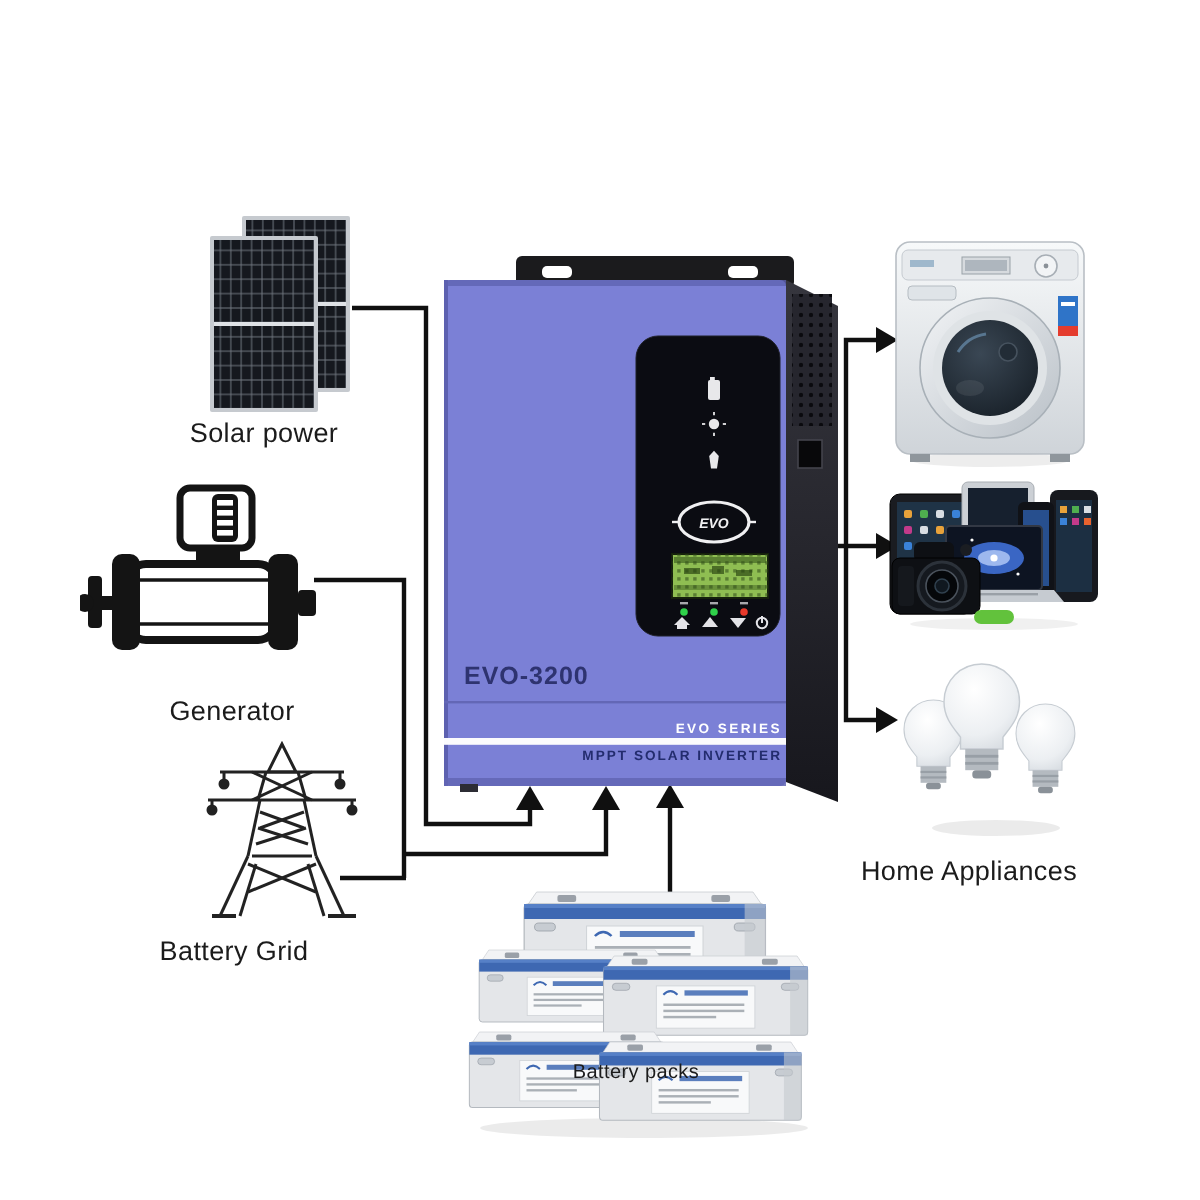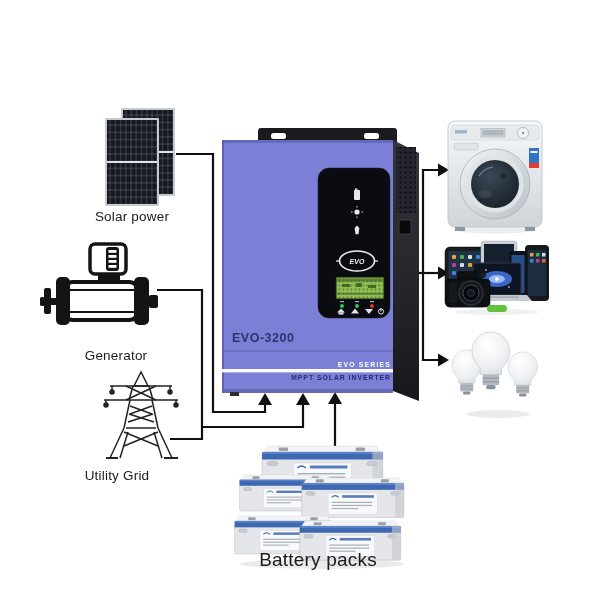--- a/index.html
+++ b/index.html
@@ -105,21 +105,21 @@
       <line x1="38" y1="58" x2="24" y2="88"></line>
         <line x1="72" y1="58" x2="86" y2="88"></line>
       <line x1="42" y1="62" x2="34" y2="88"></line>
         <line x1="68" y1="62" x2="76" y2="88"></line>
       <line x1="38" y1="62" x2="72" y2="76"></line>
         <line x1="72" y1="62" x2="38" y2="76"></line>
       <line x1="20" y1="88" x2="32" y2="88" stroke-width="2"></line>
       <line x1="78" y1="88" x2="92" y2="88" stroke-width="2"></line>
     </g>
   </svg>
-  <div class="node-label" style="left:62px;top:468px;width:110px">Utility Grid</div>
+  <div class="node-label" style="left:62px;top:468px;width:110px">Battery Grid</div>
 
   <svg class="abs" style="left:218px;top:120px" width="210" height="292" viewBox="0 0 210 292">
     <defs>
       <linearGradient id="sideGrad" x1="0" y1="0" x2="0" y2="1">
         <stop offset="0" stop-color="#36363e"></stop>
           <stop offset="1" stop-color="#17171d"></stop>
       </linearGradient>
       <pattern id="ventPat" width="5" height="5" patternUnits="userSpaceOnUse">
         <rect width="5" height="5" fill="#26262e"></rect>
         <circle cx="2.5" cy="2.5" r="1.1" fill="#0a0a0e"></circle>
@@ -314,20 +314,21 @@
         <rect x="9" y="38.5" width="14" height="1.2" fill="#989fa6"></rect>
         <rect x="9" y="41.5" width="14" height="1.2" fill="#989fa6"></rect>
         <rect x="12" y="45" width="8" height="3.5" rx="1.5" fill="#8a9198"></rect>
       </g>
     </defs>
     <ellipse cx="52" cy="90" rx="32" ry="4" fill="#000000" opacity="0.08"></ellipse>
     <use href="#bulbShape" transform="translate(6,26) scale(0.92)"></use>
     <use href="#bulbShape" transform="translate(62,28) scale(0.92)"></use>
     <use href="#bulbShape" transform="translate(26,8) scale(1.18)"></use>
   </svg>
+  <div class="node-label" style="left:412px;top:428px;width:145px">Home Appliances</div>
 
   <svg class="abs" style="left:230px;top:442px" width="184" height="128" viewBox="0 0 184 128">
     <defs>
       <g id="batUnit">
         <polygon points="8,0 112,0 116,6 4,6" fill="#f2f3f5" stroke="#c9cdd2" stroke-width="0.4"></polygon>
         <rect x="18" y="1.5" width="9" height="3.5" rx="1" fill="#9aa0a8"></rect>
         <rect x="92" y="1.5" width="9" height="3.5" rx="1" fill="#9aa0a8"></rect>
         <rect x="2" y="6" width="116" height="39" rx="2" fill="#e4e6e9" stroke="#b4b9bf" stroke-width="0.6"></rect>
         <rect x="2" y="6" width="116" height="7.5" fill="#3e68b2"></rect>
         <rect x="2" y="6" width="116" height="2" fill="#5d86cc" opacity="0.8"></rect>
@@ -342,15 +343,15 @@
         <rect x="108" y="6" width="10" height="39" fill="#c4c9cf" opacity="0.6"></rect>
       </g>
     </defs>
     <ellipse cx="92" cy="122" rx="82" ry="5" fill="#000000" opacity="0.08"></ellipse>
     <use href="#batUnit" transform="translate(30,4) scale(1.04,1)"></use>
     <use href="#batUnit" transform="translate(8,33) scale(0.80)"></use>
     <use href="#batUnit" transform="translate(70,36) scale(0.88)"></use>
     <use href="#batUnit" transform="translate(3,74) scale(0.84)"></use>
     <use href="#batUnit" transform="translate(68,79) scale(0.87)"></use>
   </svg>
-  <div class="node-label" style="left:240px;top:549px;width:156px;font-size:19px">Battery packs</div>
+  <div class="node-label" style="left:240px;top:531px;width:156px;font-size:10px">Battery packs</div>
 
 </div>
 
 </body></html>

